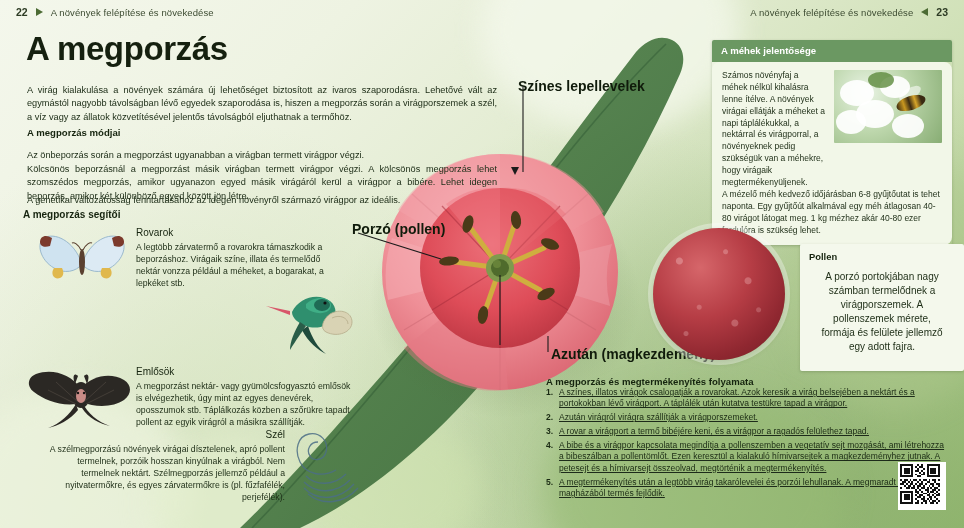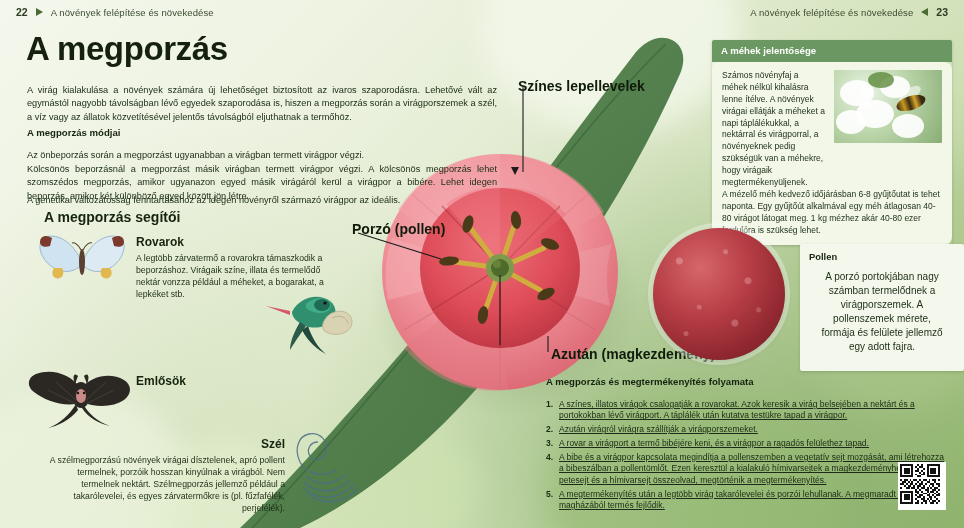--- a/index.html
+++ b/index.html
@@ -44,25 +44,25 @@
   .intro{
     position:absolute;left:27px;top:84px;width:470px;
     font-size:9.2px;line-height:1.45;color:#20301a;text-align:justify;
   }
   .sub{
     font-size:9.6px;font-weight:bold;color:#16240f;
   }
   .lead-block{position:absolute;left:27px;width:470px;font-size:9.2px;line-height:1.45;color:#20301a;text-align:justify;}
   .lb1{top:126px;}
   .lb2{top:149px;}
-  .seg-head{position:absolute;left:44px;top:209px;font-size:14px;font-weight:bold;color:#16240f;}
+  .seg-head{position:absolute;left:23px;top:209px;font-size:10px;font-weight:bold;color:#16240f;}
 
   
   .helper{position:absolute;font-size:8.7px;line-height:1.38;color:#1d2d16;}
-  .helper .h-t{font-size:12px;font-weight:bold;color:#16240f;display:block;margin-bottom:1px;margin-top:8px;}
+  .helper .h-t{font-size:10px;font-weight:normal;color:#16240f;display:block;margin-bottom:1px;}
   .insects{left:136px;top:226px;width:190px;text-align:left;}
   .birds{left:40px;top:288px;width:230px;text-align:right;}
   .mammals{left:136px;top:365px;width:215px;text-align:left;}
   .wind{left:45px;top:428px;width:240px;text-align:right;}
 
   
   .lbl{position:absolute;font-size:14px;font-weight:bold;color:#101b0b;white-space:nowrap;}
   .lbl-lepel{left:518px;top:78px;}
   .lbl-porzo{left:352px;top:221px;}
   .lbl-termo{left:551px;top:346px;}
@@ -97,21 +97,21 @@
       radial-gradient(circle at 62% 72%, rgba(255,215,215,.5) 0 3px, transparent 4px),
       radial-gradient(circle at 25% 80%, rgba(255,225,225,.45) 0 2px, transparent 3px),
       radial-gradient(circle at 80% 62%, rgba(255,220,220,.4) 0 2px, transparent 3px);}
   .pollenbox{position:absolute;left:800px;top:244px;width:146px;background:#f4f8ec;border-radius:2px;
     padding:7px 9px 9px;box-shadow:0 1px 3px rgba(40,60,25,0.22);}
   .pollenbox .h{font-size:9.4px;font-weight:bold;color:#16240f;margin-bottom:1px;}
   .pollenbox p{margin:8px;font-size:10px;line-height:1.4;color:#1d2d16;text-align:center;}
 
   
   .process{position:absolute;left:546px;top:376px;width:400px;}
-  .process .ph{font-size:9.6px;font-weight:bold;color:#15240e;margin-bottom:12px;}
+  .process .ph{font-size:9.6px;font-weight:bold;color:#15240e;margin-bottom:0;}
   .process ol{margin:0;padding:0;list-style:none;counter-reset:pc;text-decoration:underline;}
   .process li{position:relative;padding-left:13px;margin-bottom:2.5px;font-size:8.5px;line-height:1.34;color:#1a2a13;counter-increment:pc;}
   .process li:before{content:counter(pc) ".";position:absolute;left:0;top:0;font-weight:bold;}
 
   
   .qr{position:absolute;right:18px;bottom:18px;width:44px;height:44px;background:#ffffff;padding:2px;}
   .qr svg{display:block;}
 
   
   .flower-wrap{position:absolute;left:0;top:0;width:964px;height:528px;pointer-events:none;}
@@ -304,34 +304,35 @@
     </g>
     <g stroke="#4a423c" stroke-width="0.8" fill="none">
       <path d="M52,40 L30,20"></path>
         <path d="M50,42 L22,28"></path>
         <path d="M58,40 L80,20"></path>
         <path d="M60,42 L88,28"></path>
     </g>
   </svg>
   <div class="helper mammals">
     <span class="h-t">Emlősök</span>
+    <span>A megporzást nektár- vagy gyümölcsfogyasztó emlősök is elvégezhetik, úgy mint az egyes denevérek, oposszumok stb. Táplálkozás közben a szőrükre tapadt pollent az egyik virágról a másikra szállítják.</span>
   </div>
 
   <svg style="position:absolute;left:296px;top:424px;width:78px;height:82px" viewBox="0 0 78 82" xmlns="http://www.w3.org/2000/svg">
     <g fill="none" stroke="#4c6e86" stroke-width="1.3" opacity="0.85">
       <path d="M22,18 C14,18 10,26 14,32 C18,38 28,36 30,28 C33,17 24,8 13,10 C2,12 -2,26 4,38 C10,50 26,54 40,46"></path>
       <path d="M10,52 C20,62 38,62 50,50"></path>
       <path d="M8,58 C20,70 40,70 54,56"></path>
       <path d="M8,64 C22,78 44,76 58,60"></path>
       <path d="M12,70 C26,82 48,80 62,64"></path>
     </g>
   </svg>
   <div class="helper wind">
     <span class="h-t">Szél</span>
-    <span>A szélmegporzású növények virágai dísztelenek, apró pollent termelnek, porzóik hosszan kinyúlnak a virágból. Nem termelnek nektárt. Szélmegporzás jellemző például a takarólevelei, és egyes zárvatermőkre is (pl. fűzfafélék, perjefélék).</span>
+    <span>A szélmegporzású növények virágai dísztelenek, apró pollent termelnek, porzóik hosszan kinyúlnak a virágból. Nem termelnek nektárt. Szélmegporzás jellemző például a nyitvatermőkre, és egyes zárvatermőkre is (pl. fűzfafélék, perjefélék).</span>
   </div>
 
   <div class="lbl lbl-lepel">Színes lepellevelek</div>
   <div class="lbl lbl-porzo">Porzó (pollen)</div>
   <div class="lbl lbl-termo">Azután (magkezdemény)</div>
 
   <div class="beebox">
     <div class="bh">A méhek jelentősége</div>
     <div class="bb">
       <div class="row">

